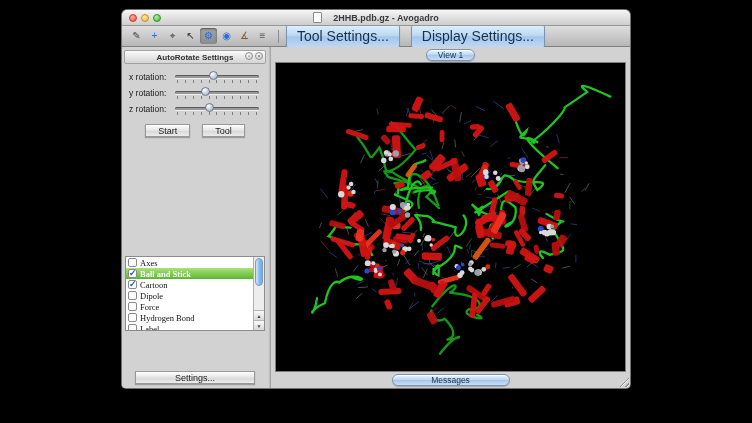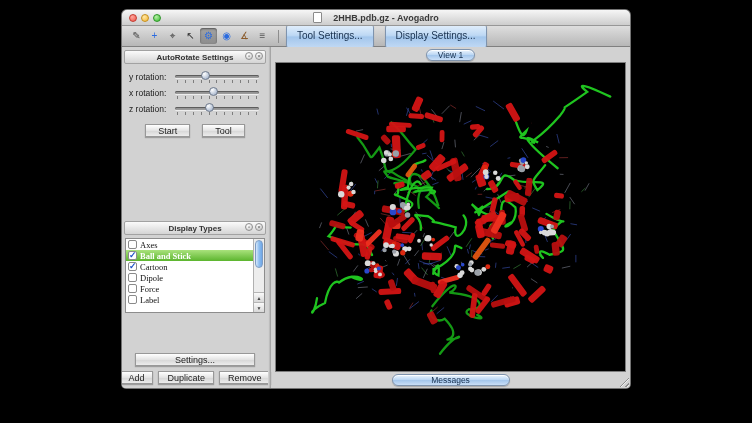--- a/index.html
+++ b/index.html
@@ -21,21 +21,21 @@
   .titletext{font-size:9px;font-weight:bold;color:#3a3a3a;}
   
   .toolbar{height:20px;flex:none;display:flex;align-items:center;gap:1px;padding:0 6px;
            background:linear-gradient(#dedede,#b7b7b7);border-bottom:1px solid #808080;}
   .tool-btn{width:17px;height:16px;border-radius:3px;display:flex;align-items:center;justify-content:center;
             font-size:10px;line-height:1;flex:none;}
   .tool-btn.selected{background:rgba(0,0,0,.25);box-shadow:inset 0 1px 2px rgba(0,0,0,.5);}
   .tb-sep{width:1px;height:13px;background:#8d8d8d;margin:0 6px;flex:none;}
   .aqua-blue{height:31px;padding:0 10px;border-radius:7px;border:1px solid #7e93ad;
              background:linear-gradient(#eef6fe,#bdd8f4 46%,#a3c6ec 52%,#cadff7);
-             font-size:10px;line-height:12px;color:#17304e;white-space:nowrap;
+             font-size:14px;line-height:12px;color:#17304e;white-space:nowrap;
              box-shadow:inset 0 1px 0 rgba(255,255,255,.85),0 1px 1px rgba(0,0,0,.2);}
   .toolbar .aqua-blue{margin-right:10px;}
   .aqua-white{height:13px;padding:0 12px;border-radius:0;border:1px solid #989898;
               background:linear-gradient(#ffffff,#e4e4e4 50%,#d6d6d6 52%,#ececec);
               font-size:9px;line-height:12px;color:#222;white-space:nowrap;
               box-shadow:0 1px 1px rgba(0,0,0,.25);}
   
   .content{flex:1;display:flex;background:#d2d2d2;min-height:0;}
   .left-panel{width:146px;flex:none;display:flex;flex-direction:column;padding:3px 2px 4px;box-sizing:border-box;}
   .panel-header{height:12px;flex:none;background:linear-gradient(#fbfbfb,#d4d4d4);border:1px solid #a2a2a2;
@@ -131,57 +131,57 @@
         <div>
           <div class="panel-header">
             <span class="panel-title">AutoRotate Settings</span>
             <span class="panel-btns">
               <span class="panel-btn">▫</span>
               <span class="panel-btn">×</span>
             </span>
           </div>
           <div class="ar-body">
               <div class="slider-row">
+                <span class="slider-label">x rotation:</span>
+                <div class="slider">
+                  <div class="slider-track"></div>
+                  <div class="slider-ticks">
+                    <i></i>
+                    <i></i>
+                    <i></i>
+                    <i></i>
+                    <i></i>
+                    <i></i>
+                    <i></i>
+                    <i></i>
+                    <i></i>
+                    <i></i>
+                    <i></i>
+                  </div>
+                  <div class="slider-thumb" style="left: 45%;"></div>
+                </div>
+              </div>
+              <div class="slider-row">
                 <span class="slider-label">y rotation:</span>
                 <div class="slider">
                   <div class="slider-track"></div>
                   <div class="slider-ticks">
                     <i></i>
                     <i></i>
                     <i></i>
                     <i></i>
                     <i></i>
                     <i></i>
                     <i></i>
                     <i></i>
                     <i></i>
                     <i></i>
                     <i></i>
                   </div>
                   <div class="slider-thumb" style="left: 36%;"></div>
-                </div>
-              </div>
-              <div class="slider-row">
-                <span class="slider-label">x rotation:</span>
-                <div class="slider">
-                  <div class="slider-track"></div>
-                  <div class="slider-ticks">
-                    <i></i>
-                    <i></i>
-                    <i></i>
-                    <i></i>
-                    <i></i>
-                    <i></i>
-                    <i></i>
-                    <i></i>
-                    <i></i>
-                    <i></i>
-                    <i></i>
-                  </div>
-                  <div class="slider-thumb" style="left: 45%;"></div>
                 </div>
               </div>
               <div class="slider-row">
                 <span class="slider-label">z rotation:</span>
                 <div class="slider">
                   <div class="slider-track"></div>
                   <div class="slider-ticks">
                     <i></i>
                     <i></i>
                     <i></i>
@@ -200,27 +200,20 @@
             </div>
           <div class="ar-buttons">
             <button class="aqua-white">Start</button>
             <button class="aqua-white">Tool</button>
           </div>
         </div>
 
         <div class="panel-gap"></div>
 
         <div>
-          <div class="panel-header">
-            <span class="panel-title">Display Types</span>
-            <span class="panel-btns">
-              <span class="panel-btn">▫</span>
-              <span class="panel-btn">×</span>
-            </span>
-          </div>
 
           <div class="list-box">
             <div class="list-rows">
                 <div class="list-row">
                   <span class="checkbox"></span>
                   <span class="row-label">Axes</span>
                 </div>
                 <div class="list-row selected">
                   <span class="checkbox checked">✓</span>
                   <span class="row-label">Ball and Stick</span>
@@ -229,42 +222,41 @@
                   <span class="checkbox checked">✓</span>
                   <span class="row-label">Cartoon</span>
                 </div>
                 <div class="list-row">
                   <span class="checkbox"></span>
                   <span class="row-label">Dipole</span>
                 </div>
                 <div class="list-row">
                   <span class="checkbox"></span>
                   <span class="row-label">Force</span>
+                </div>
+                <div class="list-row">
+                  <span class="checkbox"></span>
+                  <span class="row-label">Hydrogen Bond</span>
                 </div>
                 <div class="list-row">
                   <span class="checkbox"></span>
                   <span class="row-label">Label</span>
                 </div>
               </div>
             <div class="scrollbar">
               <div class="scroll-thumb"></div>
               <div class="scroll-arrows">
                 <div class="scroll-arrow">▲</div>
                 <div class="scroll-arrow">▼</div>
               </div>
             </div>
           </div>
 
           <div class="dt-settings-row">
             <button class="aqua-white">Settings...</button>
-          </div>
-          <div class="dt-buttons">
-            <button class="aqua-white">Add</button>
-            <button class="aqua-white">Duplicate</button>
-            <button class="aqua-white">Remove</button>
           </div>
         </div>
       </div>
 
       <div class="splitter"></div>
 
       <div class="main">
         <div class="tabstrip">
           <button class="aqua-blue view-tab">View 1</button>
         </div>

